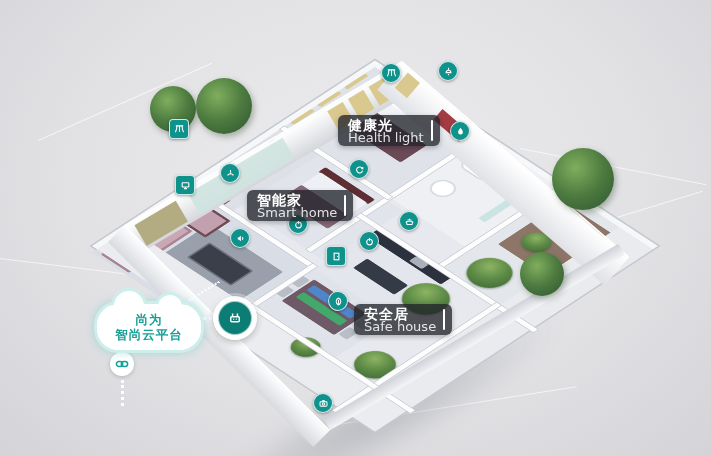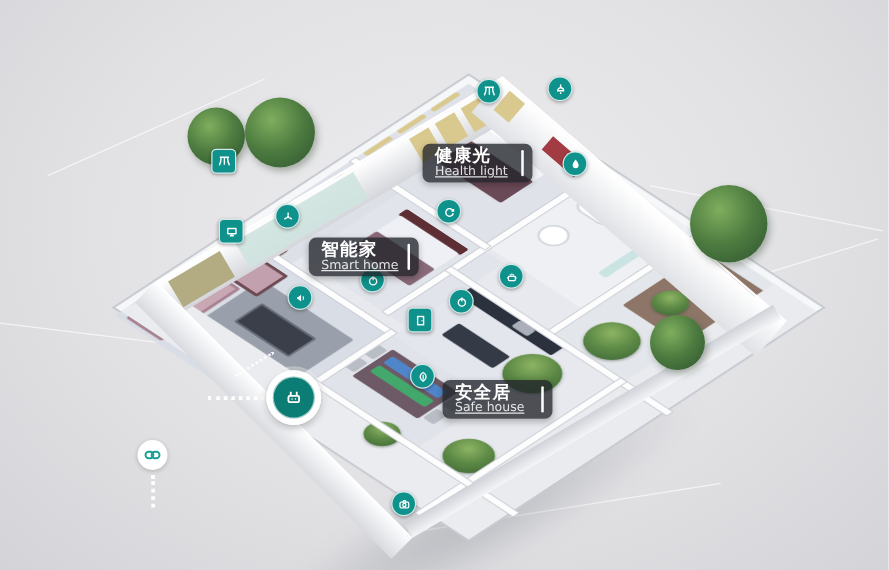--- a/index.html
+++ b/index.html
@@ -42,21 +42,21 @@
     background:linear-gradient(#fbfcfd,#d8dadf);border-top:2px solid #fff;}
   .slat{position:absolute;top:3px;}
   .tree{position:absolute;border-radius:50%;
     background:radial-gradient(circle at 38% 32%, #7fae5e 0%, #4c7a3f 50%, #2f5530 100%);
     box-shadow:2px 3px 6px rgba(40,60,35,.35);}
 
   
   .tag{position:absolute;background:rgba(33,36,42,.78);border-radius:6px;color:#fff;
     padding:3px 16px 4px 10px;min-width:62px;box-shadow:0 2px 5px rgba(0,0,0,.25);}
   .tag .zh{font-size:14px;font-weight:bold;letter-spacing:1px;line-height:15px;}
-  .tag .en{font-size:10px;opacity:.85;line-height:9px;text-decoration:underline;}
+  .tag .en{font-size:13px;opacity:.85;line-height:9px;}
   .tag .bar{position:absolute;right:7px;top:5px;bottom:5px;width:2px;background:#fff;border-radius:1px;}
 
   .dev{position:absolute;width:18px;height:18px;display:flex;align-items:center;justify-content:center;
     background:#0f928c;border:1.5px solid rgba(255,255,255,.8);box-shadow:0 1px 3px rgba(0,0,0,.35);}
   .dev.circle{border-radius:50%;}
   .dev.square{border-radius:4px;}
   .dev svg{display:block;}
 
   .cloud{position:absolute;left:94px;top:301px;width:104px;height:46px;background:#fff;
     border:3px solid #cdeeea;border-radius:24px;box-shadow:0 0 10px rgba(60,190,180,.35);
@@ -288,20 +288,25 @@
     <div class="zh">智能家</div>
     <div class="en">Smart home</div>
     <div class="bar"></div>
   </div>
   <div class="tag" style="left:354px;top:304px;">
     <div class="zh">安全居</div>
     <div class="en">Safe house</div>
     <div class="bar"></div>
   </div>
 
+  <div class="cloud">
+    <div class="cloud-mask"></div>
+    <span>尚为</span>
+    <span>智尚云平台</span>
+  </div>
   <div class="link-btn">
     <svg width="14" height="14" viewBox="0 0 12 12" fill="none" stroke="#17a095" stroke-width="1.3">
         <rect x="1.2" y="3.8" width="5.4" height="4.4" rx="2.2"></rect>
         <rect x="5.4" y="3.8" width="5.4" height="4.4" rx="2.2"></rect>
       </svg>
   </div>
 
   <div class="hub">
     <div class="hub-core">
       <svg width="16" height="16" viewBox="0 0 12 12" fill="none" stroke="#fff" stroke-width="1.1">

